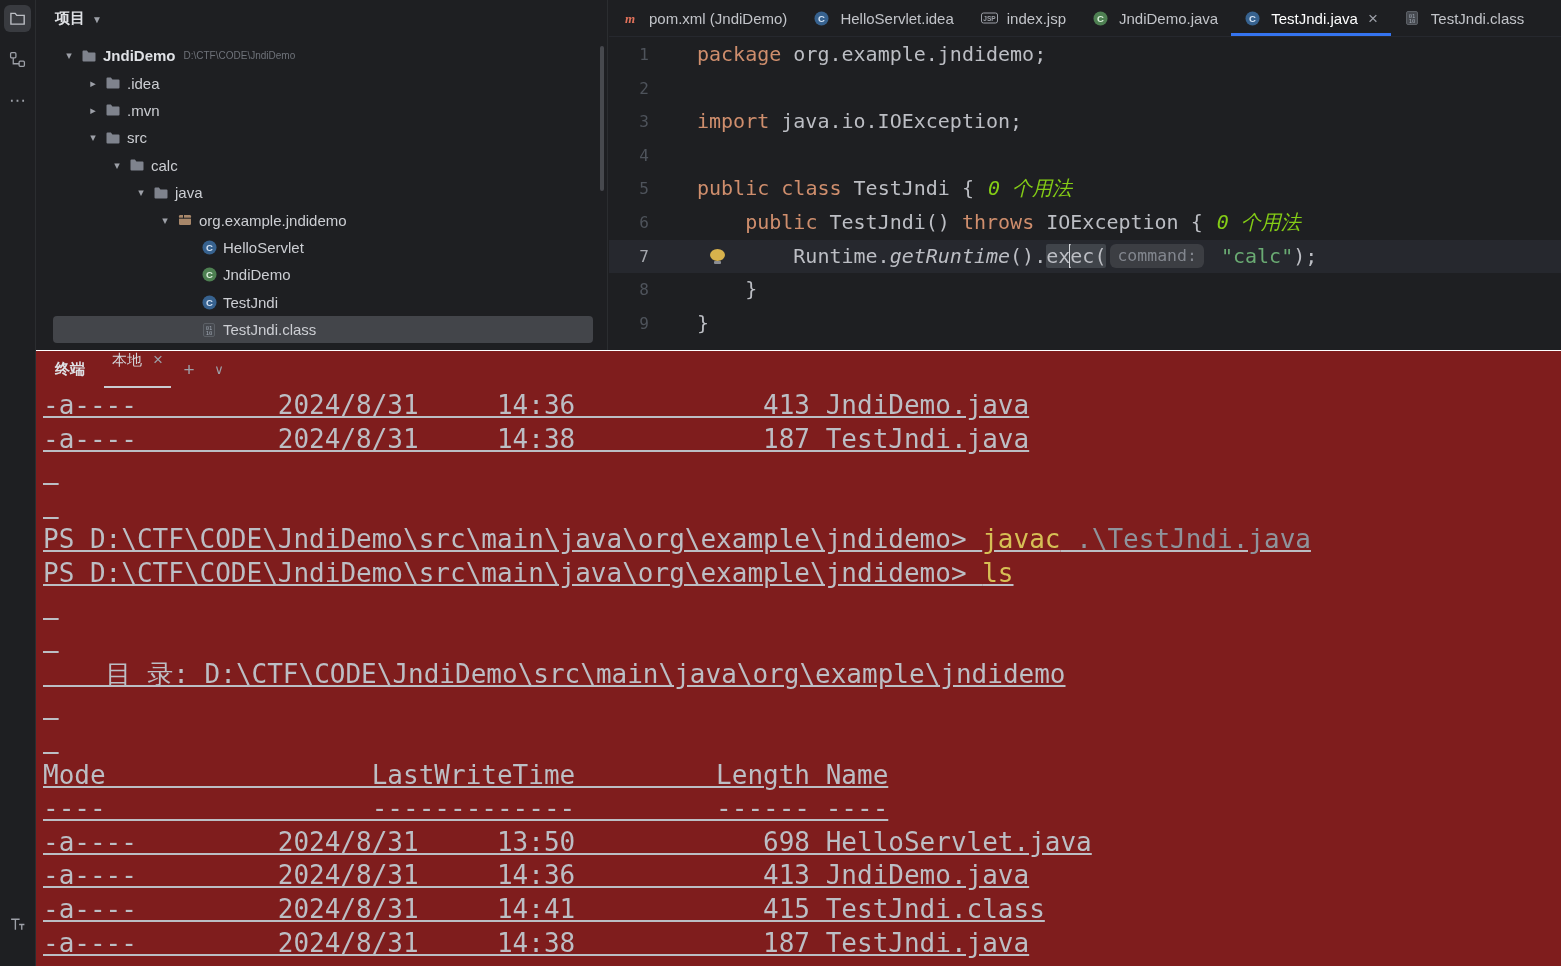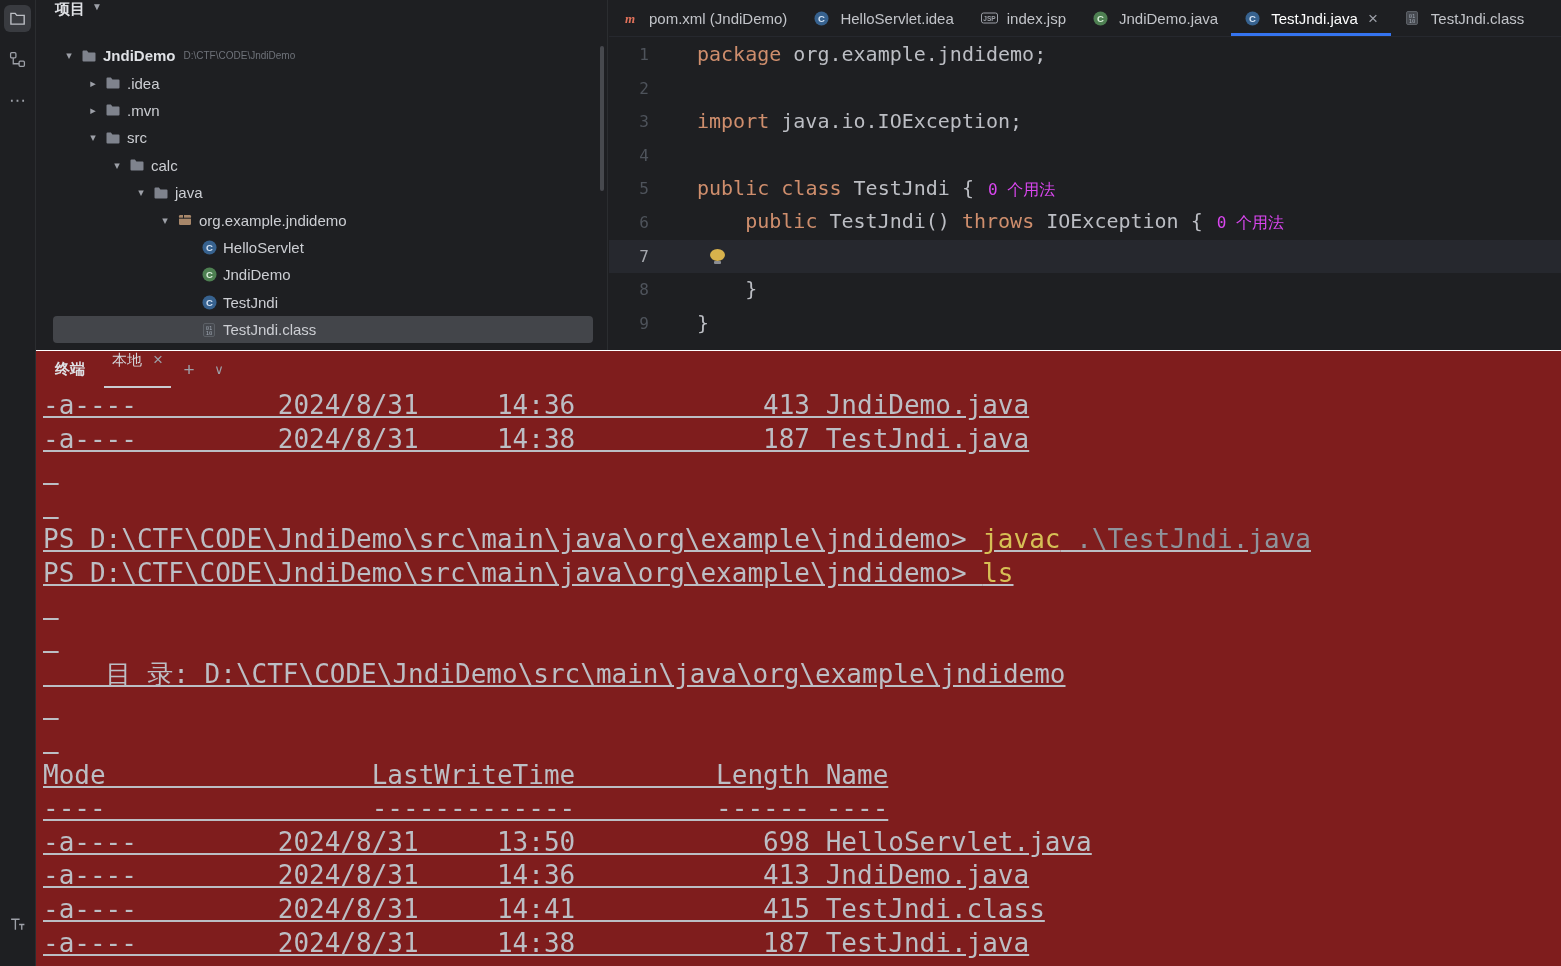--- a/index.html
+++ b/index.html
@@ -17,21 +17,21 @@
   }
   .ab-icon{ width:27px; height:27px; border-radius:6px; display:flex; align-items:center; justify-content:center;
     color:#9da0a8; margin-bottom:14px; font-size:17px; }
   .ab-icon.active{ background:#393b40; }
   .ab-bottom{ margin-top:auto; margin-bottom:14px; display:flex; flex-direction:column; align-items:center; }
   
   .project-panel{
     position:absolute; left:36px; top:0; width:572px; height:350px;
     border-right:1px solid #2b2d30; background:#1e1f22; overflow:hidden;
   }
-  .panel-header{ height:36px; display:flex; align-items:flex-start; gap:7px; padding-left:19px;
+  .panel-header{ height:36px; display:flex; align-items:center; gap:7px; padding-left:19px;
     color:#dfe1e5; font-size:15px; font-weight:600; }
   .hdr-chev{ color:#9da0a8; font-size:10px; font-weight:400; transform:translateY(1px); }
   #tree{ padding-top:6px; }
   .tree-row{ height:27.4px; display:flex; align-items:center; margin:0 14px 0 17px; border-radius:4px;
     font-size:15px; color:#ccced3; white-space:nowrap; overflow:hidden; }
   .tree-row.selected{ background:#43454a; }
   .tree-row .chev{ width:24px; flex:none; color:#9da0a8; font-size:11px; text-align:center; }
   .ticon{ width:22px; flex:none; display:flex; align-items:center; }
   .tree-row.root .tlabel{ font-weight:700; color:#dfe1e5; }
   .suffix{ color:#6f737a; margin-left:8px; font-size:10px; }
@@ -53,21 +53,21 @@
   .code-line.current .lnum{ color:#a5a8ae; }
   .code-text{ white-space:pre; }
   .tok-kw{ color:#cf8e6d; }
   .tok-pl{ color:#bcbec4;margin-top:24px; }
   .tok-str{ color:#6aab73; }
   .tok-ms{ color:#bcbec4; font-style:italic; }
   .tok-hl{ background:#40444a; border-radius:2px; color:#bcbec4; }
   .caret{ display:inline-block; width:2px; height:24px; background:#d6d8dc; margin:0 -1px; vertical-align:-5px; }
   .inlay{ display:inline-block; background:#3c3e43; color:#82868e; border-radius:6px; padding:0 7px;
     font-size:16.5px; line-height:24px; margin:0 5px 0 4px; vertical-align:2px; }
-  .hint{ color:#d946ef; font-size:16px; margin-left:14px; }
+  .hint{ color:#84cc16; font-size:20px; margin-left:14px;font-style:italic; }
   .bulb{ position:absolute; left:101px; top:9px; width:15px; height:15px; }
   .bulb::before{ content:''; position:absolute; left:0; right:0; top:0; bottom:3px; background:#d8b24c; border-radius:50%; }
   .bulb::after{ content:''; position:absolute; left:4px; right:4px; bottom:0; height:3px; background:#8a8d93; border-radius:1px; }
   
   .terminal-panel{ position:absolute; left:36px; right:0; top:350px; bottom:0;
     border-top:1px solid #ffffff; background:#7f1d1d; overflow:hidden; }
   .term-header{ height:37px; display:flex; align-items:center; padding-left:19px; }
   .term-title{ font-size:15px; color:#dfe1e5; font-weight:600; }
   .term-tab{ display:flex; align-items:flex-start; gap:9px; padding:0 11px; height:100%;
     font-size:15px; color:#d3d5da; position:relative; margin-left:16px; }
@@ -306,20 +306,21 @@
         <span class="lnum">5</span>
         <span class="code-text"><span class="tok-kw">public</span><span class="tok-pl"> </span><span class="tok-kw">class</span><span class="tok-pl"> TestJndi {</span><span class="hint">0 个用法</span></span>
       </div>
       <div class="code-line">
         <span class="lnum">6</span>
         <span class="code-text"><span class="tok-pl">    </span><span class="tok-kw">public</span><span class="tok-pl"> TestJndi() </span><span class="tok-kw">throws</span><span class="tok-pl"> IOException {</span><span class="hint">0 个用法</span></span>
       </div>
       <div class="code-line current">
         <span class="lnum">7</span>
         <span class="bulb"></span>
+        <span class="code-text"><span class="tok-pl">        Runtime.</span><span class="tok-ms">getRuntime</span><span class="tok-pl">().</span><span class="tok-hl">ex</span><span class="caret"></span><span class="tok-hl">ec(</span><span class="inlay">command:</span><span class="tok-pl"> </span><span class="tok-str">"calc"</span><span class="tok-pl">);</span></span>
       </div>
       <div class="code-line">
         <span class="lnum">8</span>
         <span class="code-text"><span class="tok-pl">    }</span></span>
       </div>
       <div class="code-line">
         <span class="lnum">9</span>
         <span class="code-text"><span class="tok-pl">}</span></span>
       </div>
     </div>

